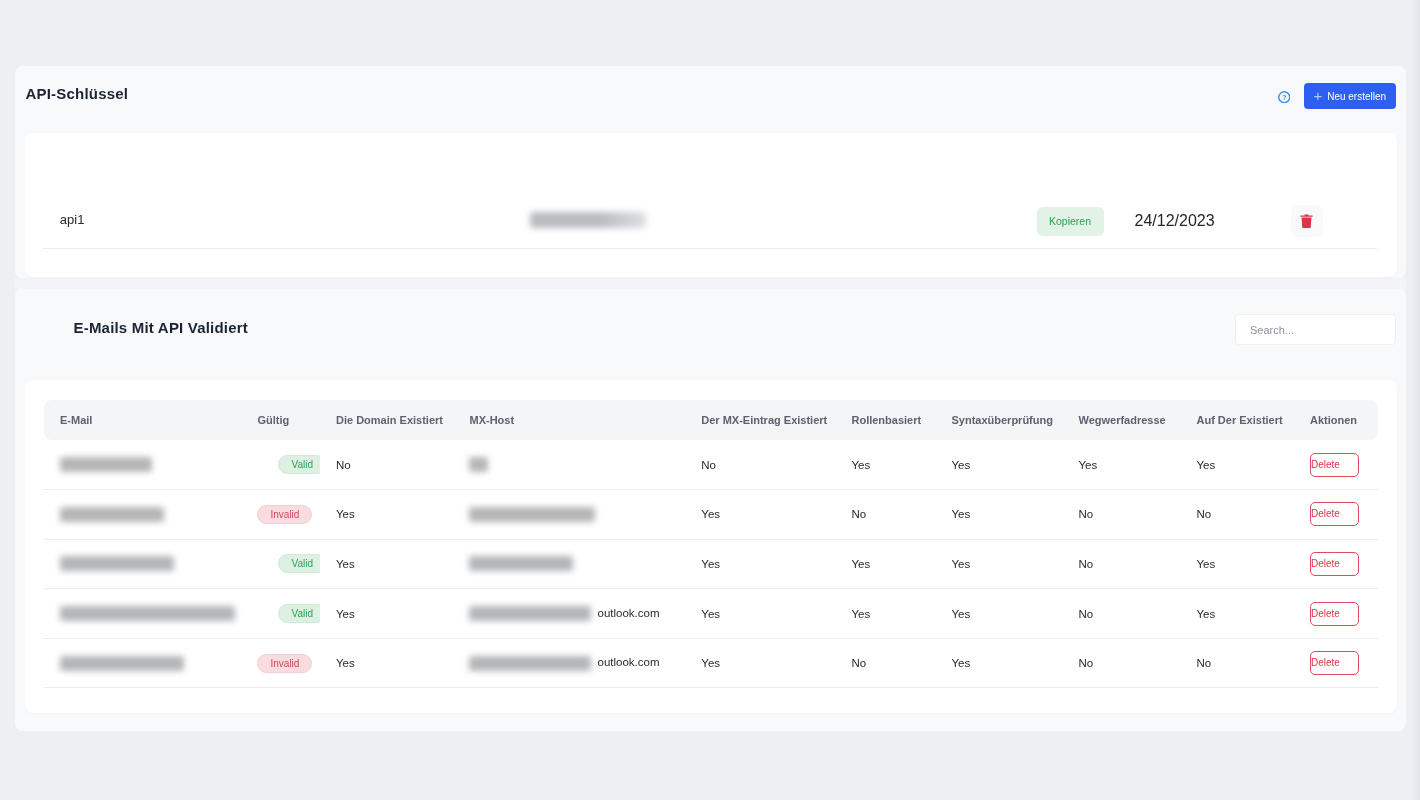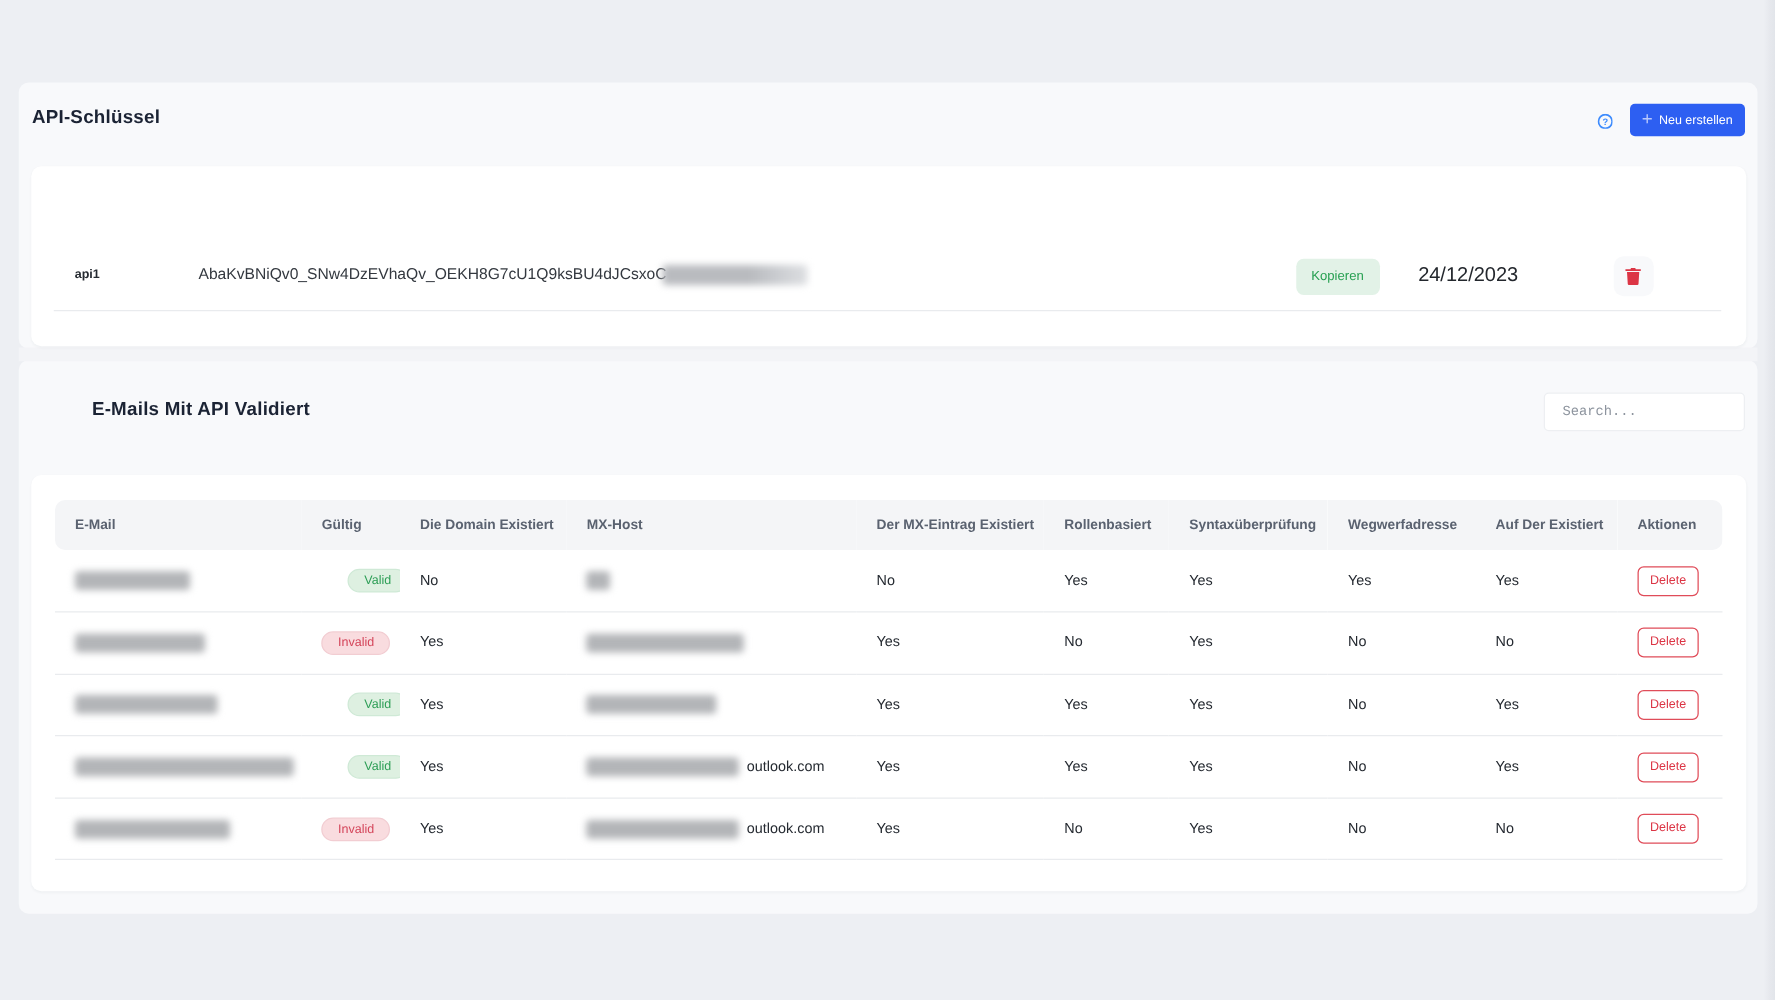--- a/index.html
+++ b/index.html
@@ -24,46 +24,45 @@
   #t1 { margin:17px 0 0 18.3px; width:1334px; }
   
   #t2 { margin:20.5px 0 0 19.1px; width:1334px; }
   #t2 tbody tr { height:49.6px; }
   #t2 th { padding-left:16.4px;font-weight:bold; }
   #t2 td { padding-left:16.4px; }
   .blur { display:inline-block; height:15px; border-radius:3px; background:#b3b5b8; filter:blur(3px); vertical-align:middle; }
   .pill { display:inline-block; font-size:10px; line-height:17px; padding:0 12px; border-radius:10px; border:1px solid transparent; }
   .pill.valid { background:#def0e1; color:#2d9e56; border-color:#cfe9d6;margin-left:21px; }
   .pill.invalid { background:#f9dcdf; color:#d4455a; border-color:#f2cdd2; }
-  .btn-del { display:inline-block; width:49px; height:24px; line-height:22px; text-align:center; border:1px solid #e04c59; border-radius:5px; color:#dc3545; font-size:10px; background:#fff; }
+  .btn-del { display:inline-block; width:49px; height:24px; line-height:22px; text-align:left; border:1px solid #e04c59; border-radius:5px; color:#dc3545; font-size:10px; background:#fff; }
   .kopieren { position:absolute; left:1012px; top:74.5px; width:67px; height:29px; background:#e2f2e7; color:#27a052; font-size:10.5px; border-radius:6px; text-align:center; line-height:29px; }
   .trashbox { position:absolute; left:1266px; top:72px; width:32px; height:32px; background:#f8f9fb; border-radius:8px; text-align:center; }
   .helpicon { position:absolute; left:1277.5px; top:90.5px; width:12.5px; height:12.5px; }
   .btn-new { position:absolute; left:1304px; top:83px; width:91.5px; height:25.5px; background:#2d5ff2; border-radius:4px; color:#ffffff; font-size:10px; text-align:center; line-height:25.5px; }
   .btn-new .plus { color:#b9c8fb; font-size:15px; font-weight:normal; vertical-align:-1px; margin-right:5px; }
-  .search { position:absolute; left:1235px; top:313.5px; width:160.5px; height:31.5px; background:#ffffff; border:1px solid #edeff2; border-radius:4px; color:#8d949e; font-size:11px; line-height:30px; padding-left:14px;font-family:Liberation Mono, monospace; }
+  .search { position:absolute; left:1235px; top:313.5px; width:160.5px; height:31.5px; background:#ffffff; border:1px solid #edeff2; border-radius:4px; color:#8d949e; font-size:11px; line-height:30px; padding-left:14px; }
 </style>
 </head>
 <body>
   <div class="panel" id="panel1"></div>
   <div class="panel" id="panel2"></div>
   <div style="position:absolute; left:15px; top:277.5px; width:1391px; height:11px; background:#f3f4f7;"></div>
 
   <div class="h1" style="top:85px;">API-Schlüssel</div>
 
   <svg class="helpicon" viewBox="0 0 16 16" fill="none">
     <circle cx="8" cy="8" r="7" stroke="#3d8bfd" stroke-width="1.8"></circle>
     <text x="8" y="11.6" text-anchor="middle" font-size="9.5" font-weight="bold" fill="#3d8bfd" font-family="Liberation Sans, sans-serif">?</text>
   </svg>
   <div class="btn-new"><span class="plus">+</span>Neu erstellen</div>
 
   <div class="card" id="card1">
     <div style="position:absolute; left:18.3px; top:57.5px; width:1334px; height:59px; border-bottom:1px solid #e9ebee;">
-      <span style="position:absolute; left:17px; top:22px; font-size:10px; line-height:15px; color:#252a31;font-weight:bold;">api1</span>
-      <span style="position:absolute; left:116px; top:22px; font-size:12.5px; line-height:15px; color:#33383f;">AbaKvBNiQv0_SNw4DzEVhaQv_OEKH8G7cU1Q9ksBU4dJCsxoC</span>
+      <span style="position:absolute; left:17px; top:22px; font-size:13px; line-height:15px; color:#252a31;">api1</span>
       <span class="blur" style="position:absolute; left:487px; top:22px; width:116px; height:16px; background:linear-gradient(90deg,#b9bbbf 0%,#b9bbbf 60%,#c9cbcf 78%,#dddfe2 100%);"></span>
     </div>
     <div class="kopieren">Kopieren</div>
     <span style="position:absolute; left:1110px; top:80.5px; font-size:16px; line-height:15px; color:#23272d;">24/12/2023</span>
     <div class="trashbox">
       <svg width="13" height="14" viewBox="0 0 13 14" style="margin-top:9px;">
         <path fill="#dc3545" d="M4.8 0.4 L8.2 0.4 L8.6 1.4 L12.2 1.4 A0.6 0.6 0 0 1 12.2 2.7 L0.8 2.7 A0.6 0.6 0 0 1 0.8 1.4 L4.4 1.4 Z"></path>
         <path fill="#dc3545" d="M1.6 3.6 L11.4 3.6 L10.8 13.2 A0.9 0.9 0 0 1 9.9 14 L3.1 14 A0.9 0.9 0 0 1 2.2 13.2 Z"></path>
       </svg>
     </div>

